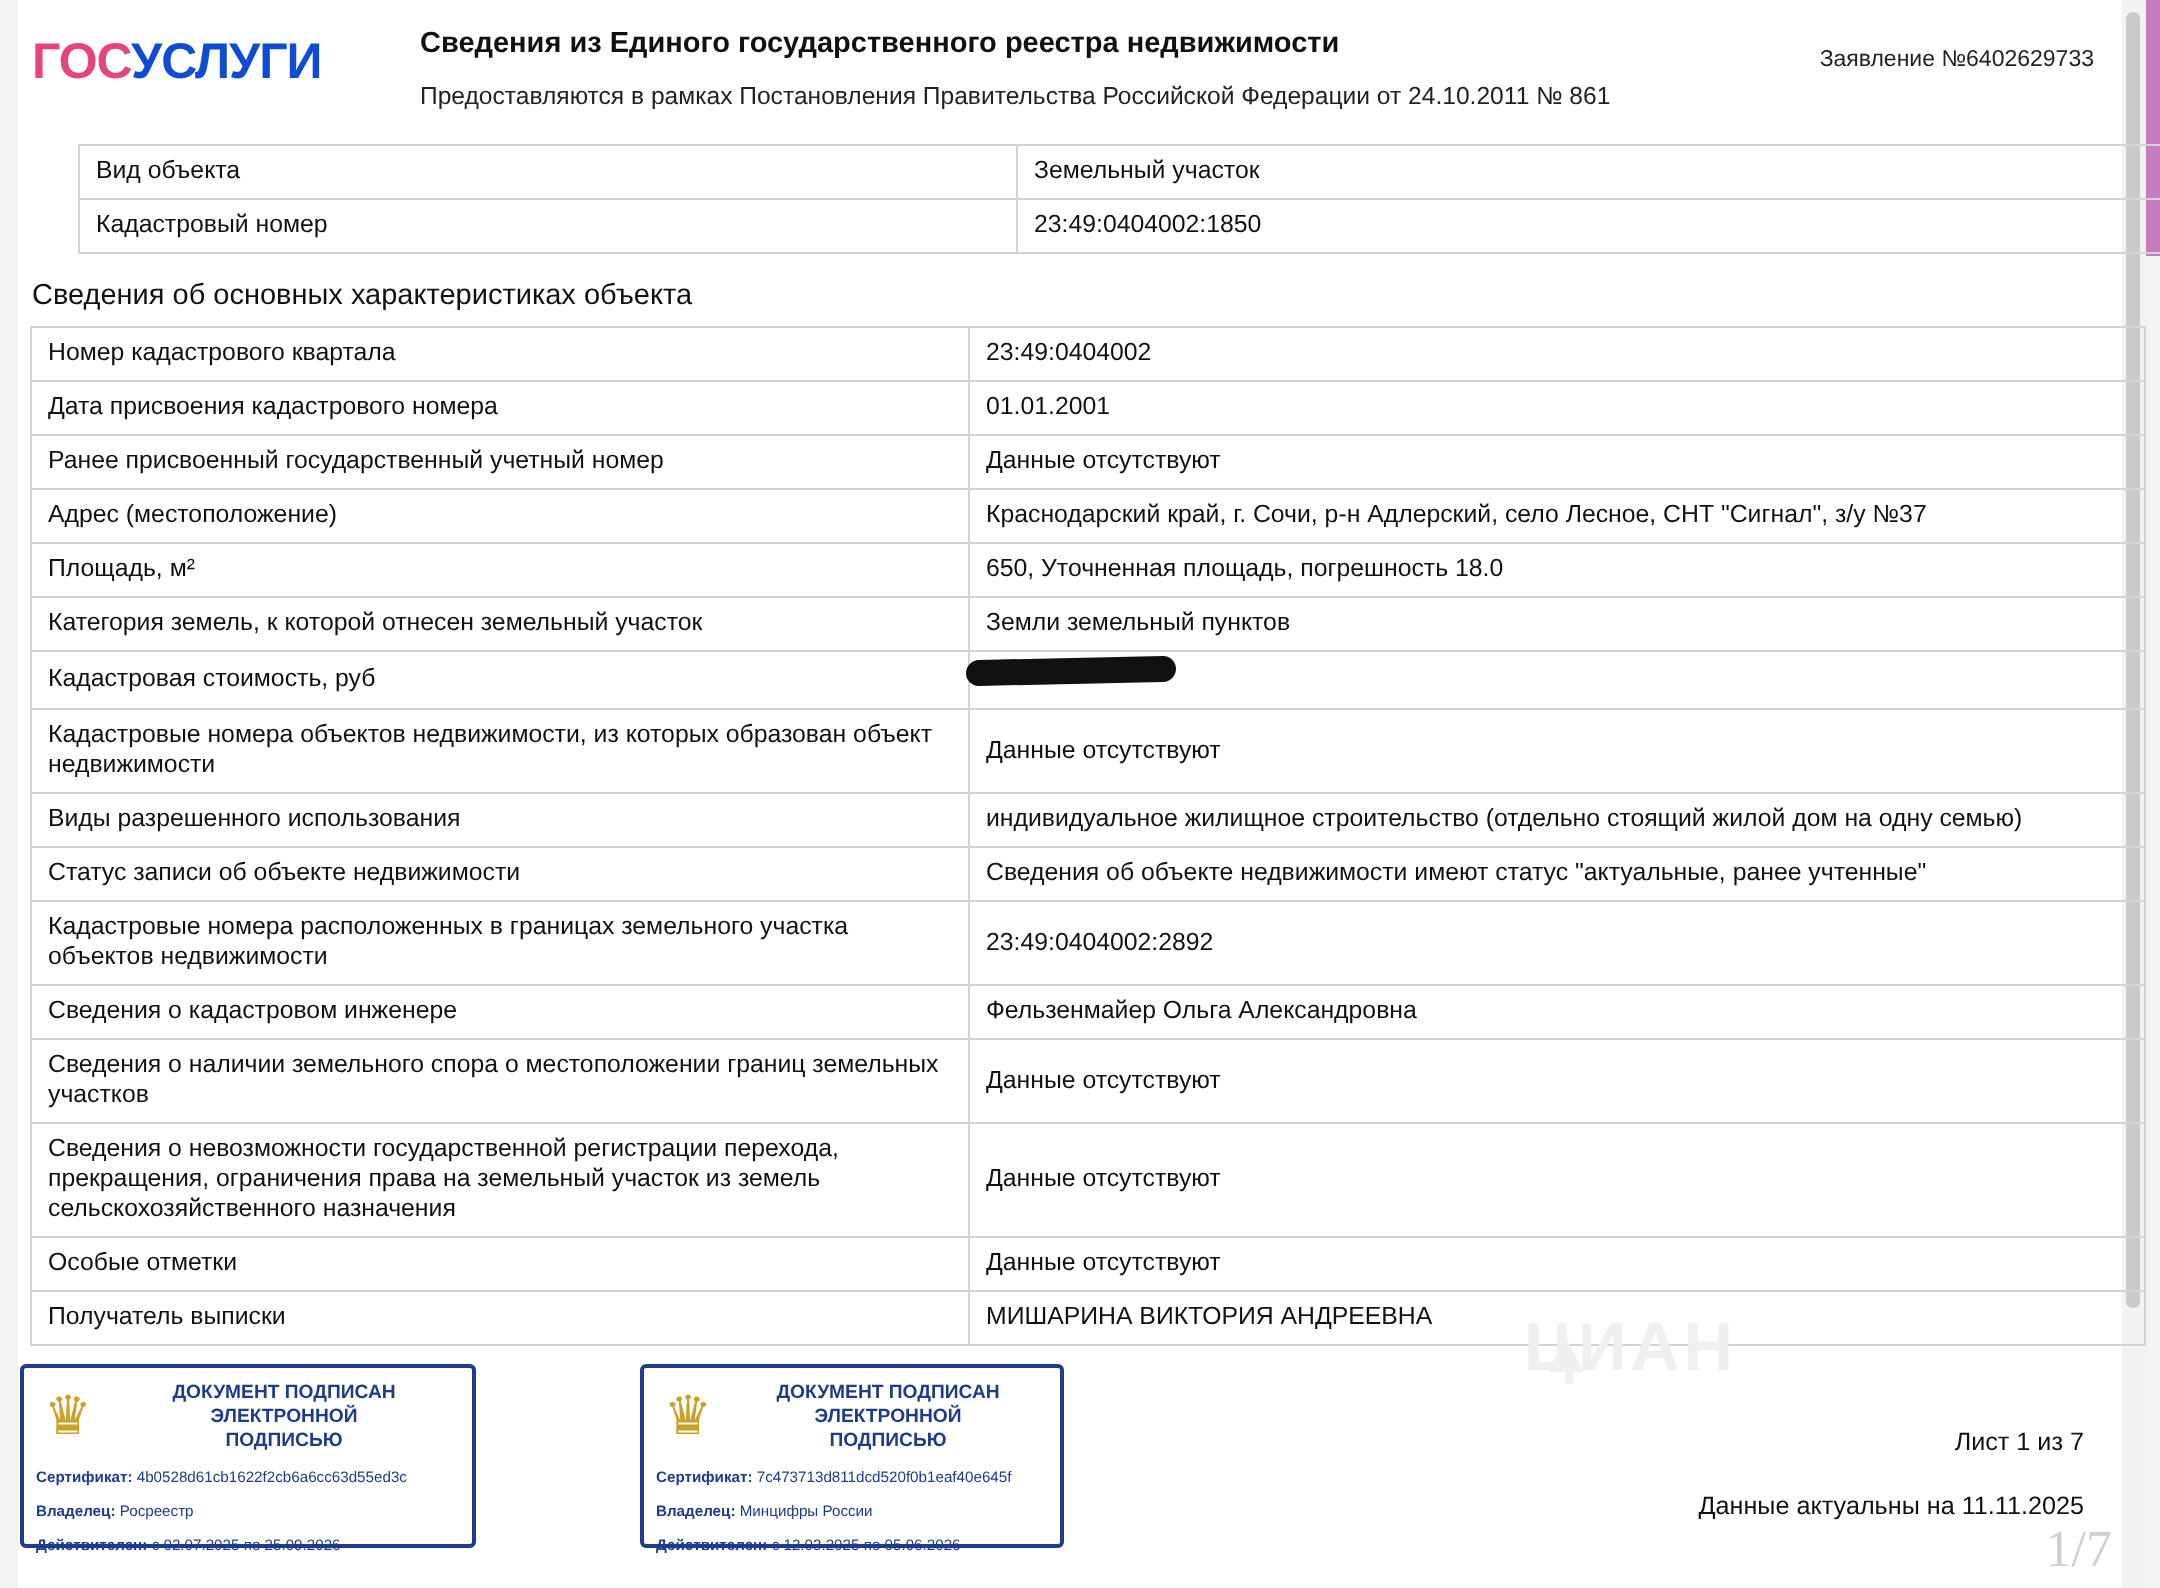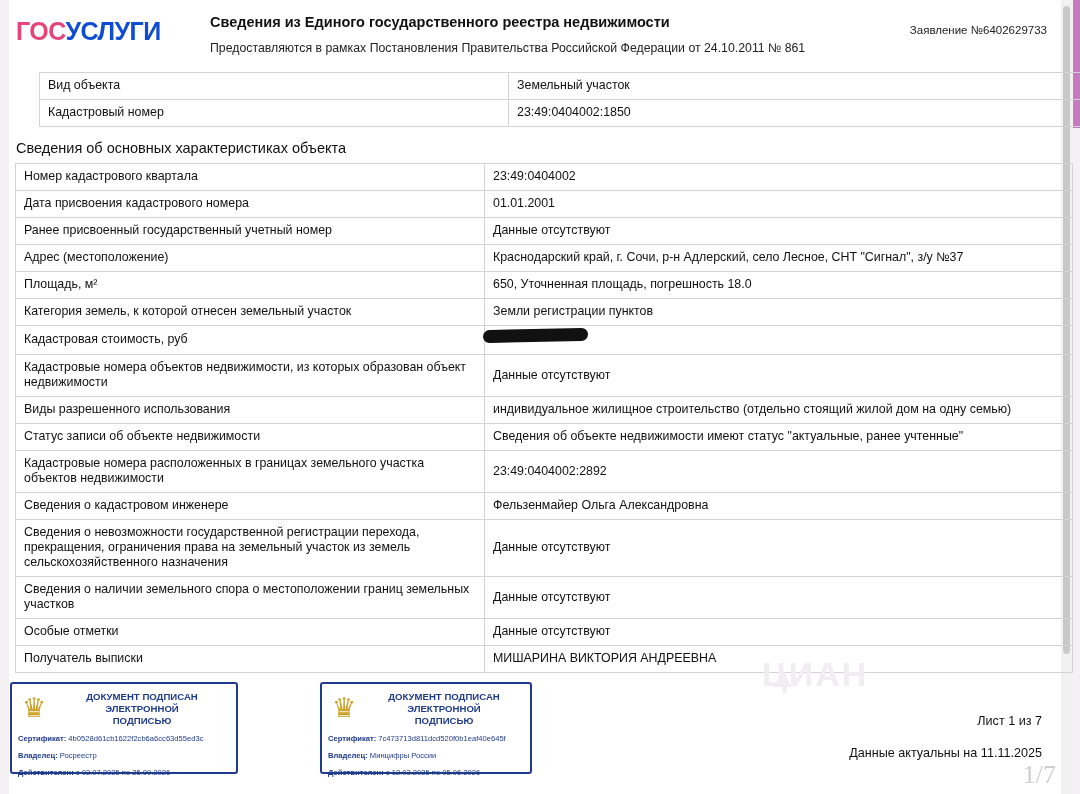--- a/index.html
+++ b/index.html
@@ -285,21 +285,21 @@
       <tr>
         <td class="k">Адрес (местоположение)</td>
         <td class="v">Краснодарский край, г. Сочи, р-н Адлерский, село Лесное, СНТ "Сигнал",  з/у №37</td>
       </tr>
       <tr>
         <td class="k">Площадь, м²</td>
         <td class="v">650, Уточненная площадь, погрешность 18.0</td>
       </tr>
       <tr>
         <td class="k">Категория земель, к которой отнесен земельный участок</td>
-        <td class="v">Земли регистрации пунктов</td>
+        <td class="v">Земли земельный пунктов</td>
       </tr>
       <tr>
         <td class="k">Кадастровая стоимость, руб</td>
         <td class="v"><span class="redaction"></span></td>
       </tr>
       <tr>
         <td class="k">Кадастровые номера объектов недвижимости, из которых образован объект недвижимости</td>
         <td class="v">Данные отсутствуют</td>
       </tr>
       <tr>
@@ -312,25 +312,25 @@
       </tr>
       <tr>
         <td class="k">Кадастровые номера расположенных в границах земельного участка объектов недвижимости</td>
         <td class="v">23:49:0404002:2892</td>
       </tr>
       <tr>
         <td class="k">Сведения о кадастровом инженере</td>
         <td class="v">Фельзенмайер Ольга Александровна</td>
       </tr>
       <tr>
+        <td class="k">Сведения о наличии земельного спора о местоположении границ земельных участков</td>
+        <td class="v">Данные отсутствуют</td>
+      </tr>
+      <tr>
         <td class="k">Сведения о невозможности государственной регистрации перехода, прекращения, ограничения права на земельный участок из земель сельскохозяйственного назначения</td>
-        <td class="v">Данные отсутствуют</td>
-      </tr>
-      <tr>
-        <td class="k">Сведения о наличии земельного спора о местоположении границ земельных участков</td>
         <td class="v">Данные отсутствуют</td>
       </tr>
       <tr>
         <td class="k">Особые отметки</td>
         <td class="v">Данные отсутствуют</td>
       </tr>
       <tr>
         <td class="k">Получатель выписки</td>
         <td class="v">МИШАРИНА ВИКТОРИЯ АНДРЕЕВНА</td>
       </tr>

